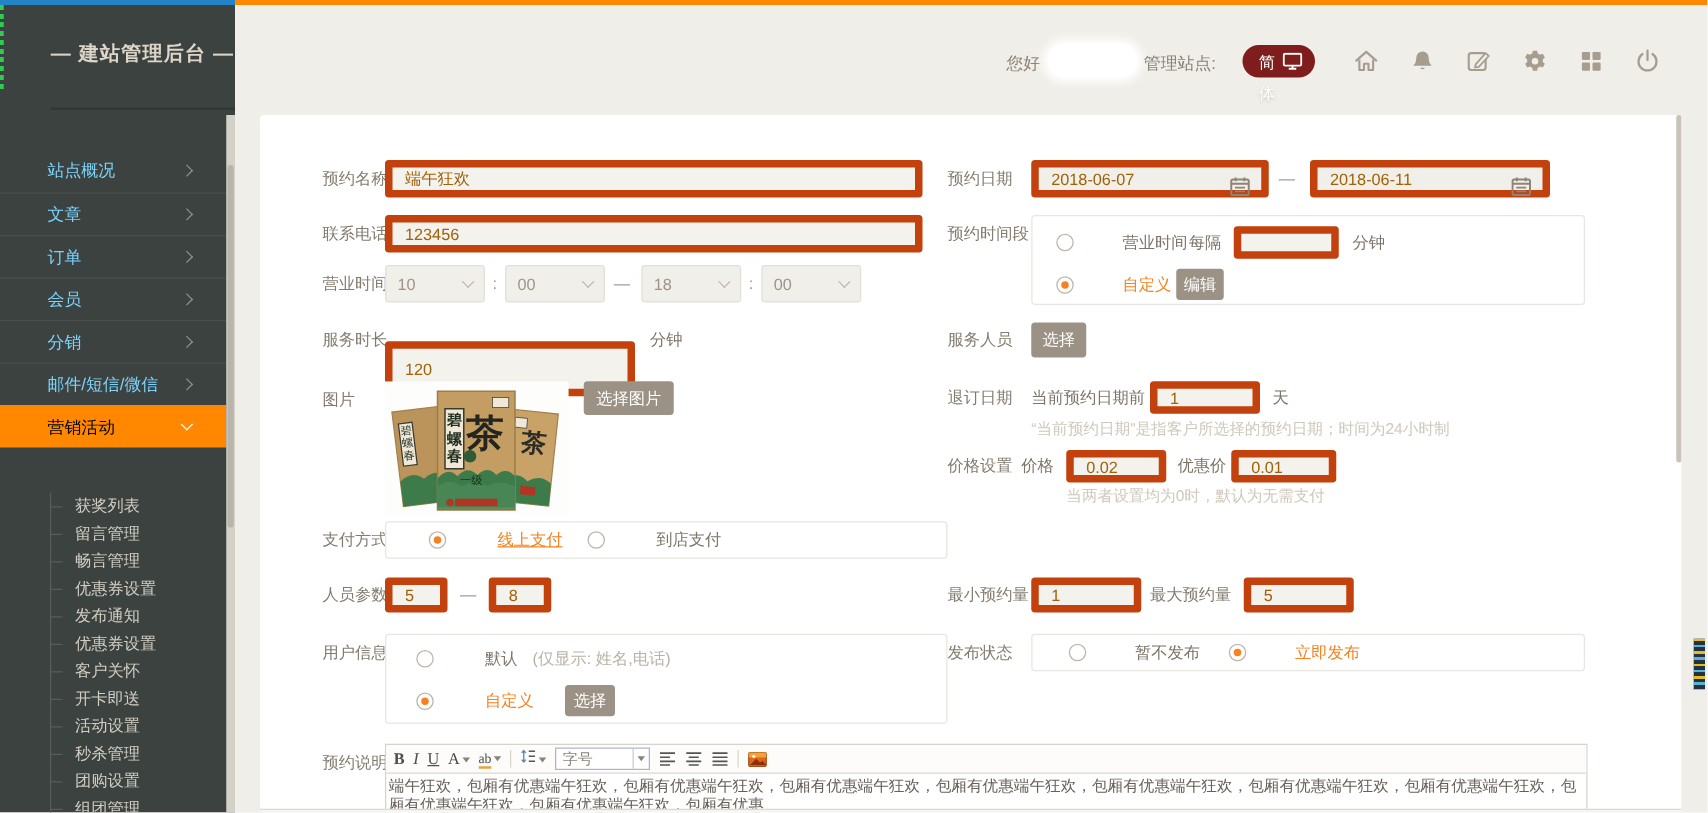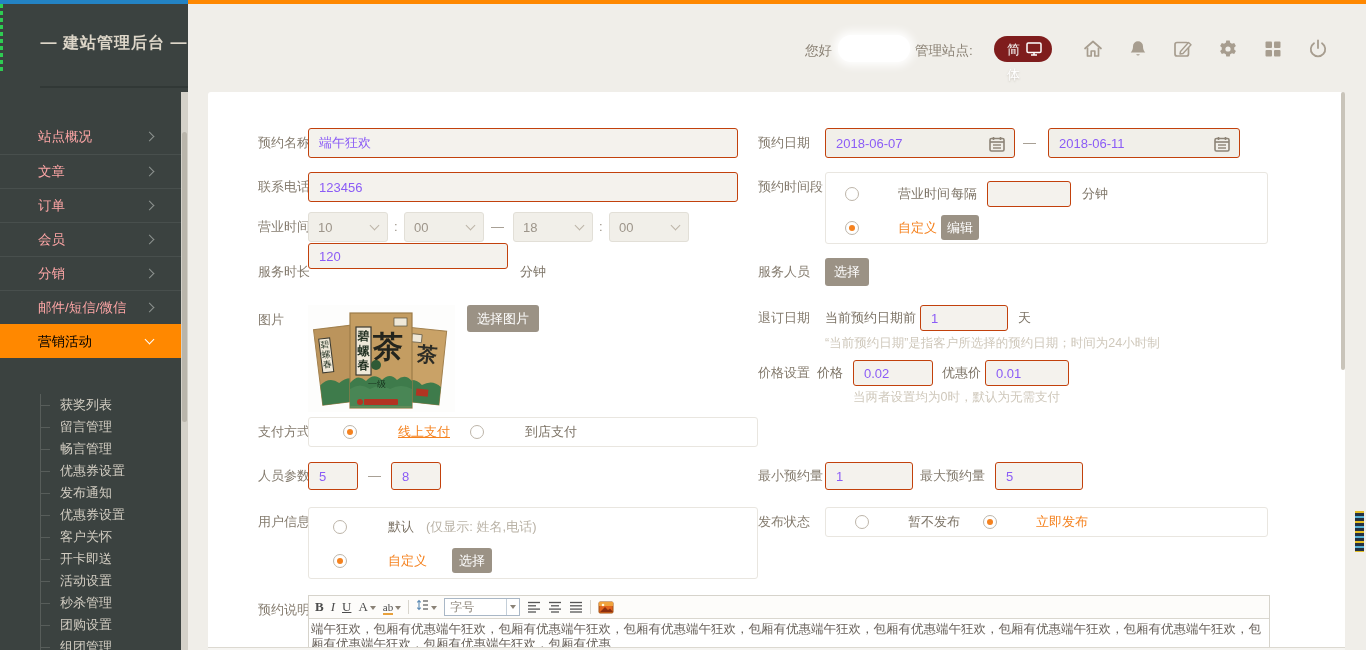--- a/index.html
+++ b/index.html
@@ -10,21 +10,21 @@
   .strip-blue { position:absolute; left:0; top:0; width:188px; height:4px; background:#2383c4; z-index:30; }
   .strip-orange { position:absolute; left:188px; top:0; right:0; height:4px; background:#ff8800; z-index:30; }
 
   
   .sidebar { position:absolute; left:0; top:0; width:188px; height:650px; background:#3b4240; z-index:20;padding-left:40px; }
   .green-dash { position:absolute; left:0; top:4px; width:3px; height:68px;
     background:repeating-linear-gradient(180deg,#2ecc52 0 4px,transparent 4px 7px); z-index:31; }
   .logo { height:88px; display:flex; align-items:center; justify-content:center;
     color:#ddd6c8; font-size:16px; font-weight:bold; letter-spacing:1px; border-bottom:2px solid #313836; }
   .menu { position:absolute; top:120px; left:0; width:181px; }
-  .mitem { height:34px; line-height:33px; padding-left:38px; color:#fca5a5; font-size:13.5px;
+  .mitem { height:34px; line-height:33px; padding-left:38px; color:#7dd3fc; font-size:13.5px;
     border-top:1px solid rgba(255,255,255,.07); position:relative; cursor:pointer; }
   .mitem:first-child { border-top:none; }
   .mitem .chev { position:absolute; right:28px; top:13px; width:7px; height:7px;
     border-right:1.5px solid #8d938f; border-bottom:1.5px solid #8d938f; transform:rotate(-45deg); }
   .mitem.active { background:#ff8800; color:#000000; border-top-color:transparent; }
   .mitem.active .chev { border-color:#fff; transform:rotate(45deg); top:11px; }
   .submenu { position:absolute; top:394px; left:0; width:181px; }
   .sitem { height:22px; line-height:22px; padding-left:60px; color:#d2cdc2; font-size:13px; position:relative; cursor:pointer; }
   .sitem::before { content:''; position:absolute; left:40px; top:0; bottom:0; border-left:1px solid #575d5a; }
   .sitem::after { content:''; position:absolute; left:40px; top:11px; width:10px; border-top:1px solid #575d5a; }
@@ -38,21 +38,21 @@
   .pill { position:absolute; left:806px; top:32px; width:58px; height:26px; background:#7f1d1d; border-radius:13px; cursor:pointer; }
   .pill .lang { position:absolute; left:13px; top:1px; width:15px; color:#fff; font-size:13px; line-height:25px; word-break:break-all; text-shadow:0 1px 2px rgba(120,110,95,.35); }
   .pill svg { position:absolute; right:10px; top:6px; }
   .hicons { position:absolute; left:894px; top:34px; display:flex; gap:23px; }
   .hicons .hic { width:22px; height:22px; cursor:pointer; }
 
   
   .card { position:absolute; left:208px; top:92px; width:1137px; height:600px; background:#fff; border-radius:3px; z-index:5; }
   .lb { position:absolute; height:30px; line-height:30px; font-size:13px; color:#847b6e; white-space:nowrap; }
   .val-lb { position:absolute; height:28px; line-height:28px; font-size:13px; color:#7d7467; white-space:nowrap; }
-  .inp { position:absolute; background:#f4f2ed; border:1px solid #c2410c; border-radius:3px; color:#8b5cf6;
+  .inp { position:absolute; background:#f4f2ed; border:6px solid #c2410c; border-radius:3px; color:#a16207;
     display:flex; align-items:center; padding:0 10px; font-size:13px; white-space:nowrap; }
   .sel { position:absolute; background:#f1efe9; border:1px solid #e2dfd7; border-radius:3px; color:#9d958a;
     display:flex; align-items:center; justify-content:space-between; padding:0 9px; font-size:13px; cursor:pointer; }
   .sel .dchev { width:7px; height:7px; border-right:1.5px solid #bcb4a7; border-bottom:1.5px solid #bcb4a7; transform:rotate(45deg); margin-top:-3px; }
   .fbox { position:absolute; background:#fff; border:1px solid #e9e6e0; border-radius:3px; }
   .btn { position:absolute; background:#9b9285; color:#fff; border:none; border-radius:3px; font-size:13px;
     display:flex; align-items:center; justify-content:center; cursor:pointer; font-family:inherit; }
   .radio { position:absolute; width:14px; height:14px; border:1px solid #bdb5a9; border-radius:50%; background:#fff; cursor:pointer; }
   .radio.sel2::after { content:''; position:absolute; inset:3px; border-radius:50%; background:#f5821f; }
   .hint { position:absolute; font-size:12.5px; color:#cfc8bb; white-space:nowrap; }
@@ -220,21 +220,21 @@
       <span>18</span>
       <span class="dchev"></span>
     </div>
   <span class="dash" style="left:391px;top:120px">:</span>
   <div class="sel" style="left:401px;top:120px;width:80px;height:30px">
       <span>00</span>
       <span class="dchev"></span>
     </div>
 
   <span class="lb" style="left:50px;top:165px">服务时长</span>
-  <div class="inp" style="left:100px;top:151px;width:200px;height:26px">
+  <div class="inp" style="left:100px;top:181px;width:200px;height:44px">
       <span>120</span>
     </div>
   <span class="lb" style="left:312px;top:165px;color:#7d7467">分钟</span>
 
   <span class="lb" style="left:550px;top:165px">服务人员</span>
   <button class="btn" style="left:617px;top:166px;width:44px;height:28px">选择</button>
 
   <span class="lb" style="left:50px;top:213px">图片</span>
   <svg style="position:absolute;left:100px;top:213px" width="147" height="107" viewBox="0 0 147 107">
     <rect width="147" height="107" fill="#fdfdfc"></rect>

